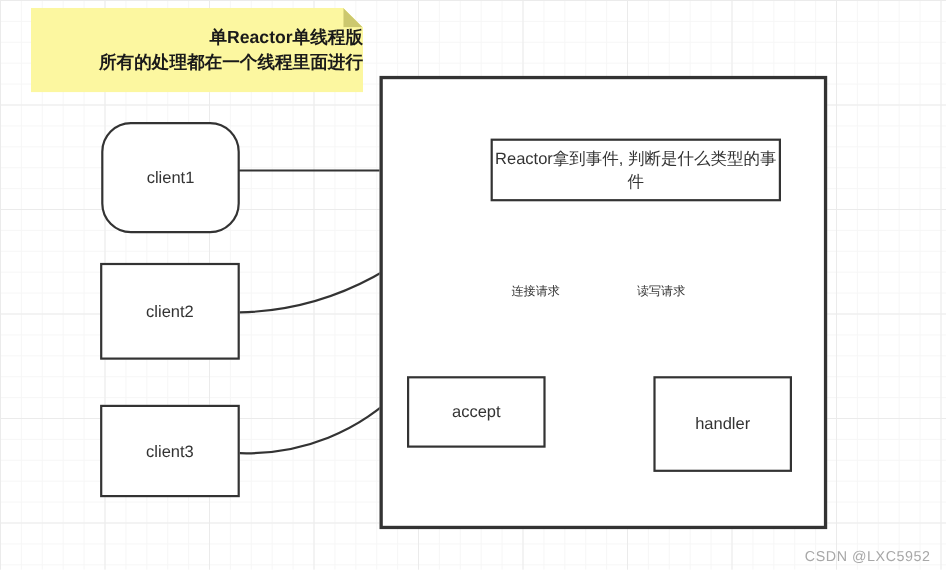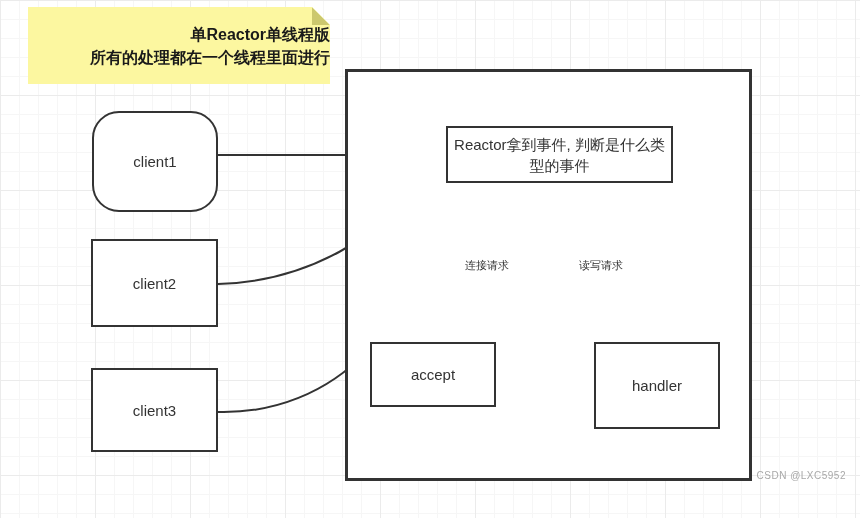--- a/index.html
+++ b/index.html
@@ -58,21 +58,21 @@
   }
 
   .client1 { left: 92px;  top: 111px; width: 126px; height: 101px; border-radius: 27px; }
   .client2 { left: 91px;  top: 239px; width: 127px; height: 88px; }
   .client3 { left: 91px;  top: 368px; width: 127px; height: 84px; }
   .accept  { left: 370px; top: 342px; width: 126px; height: 65px; justify-content: center; }
   .handler { left: 594px; top: 342px; width: 126px; height: 87px; }
 
   .dispatcher {
     left: 446px; top: 126px;
-    width: 227px; height: 57px;
+    width: 264px; height: 57px;
     padding: 2px 0;
     line-height: 21px;
     font-size: 15px;
   }
 
   .edge-label {
     position: absolute;
     background: #ffffff;
     color: #333333;
     font-size: 11px;
@@ -101,23 +101,23 @@
   .note-fold {
     position: absolute;
     right: 0; top: 0;
     width: 18px; height: 18px;
     background: #ccc86e;
     clip-path: polygon(0 0, 100% 100%, 0 100%);
   }
 
   .watermark {
     position: absolute;
-    right: 14px; top: 470px;
+    right: 14px; top: 498px;
     color: #a8a8a8;
-    font-size: 10px;
+    font-size: 13px;
     letter-spacing: 0.5px;
   }
 </style>
 </head>
 <body>
 
 <div class="canvas">
 
   <svg class="edges-layer" width="860" height="518" viewBox="0 0 860 518">
     <g stroke="#333333" stroke-width="2" fill="none" stroke-linecap="round">

